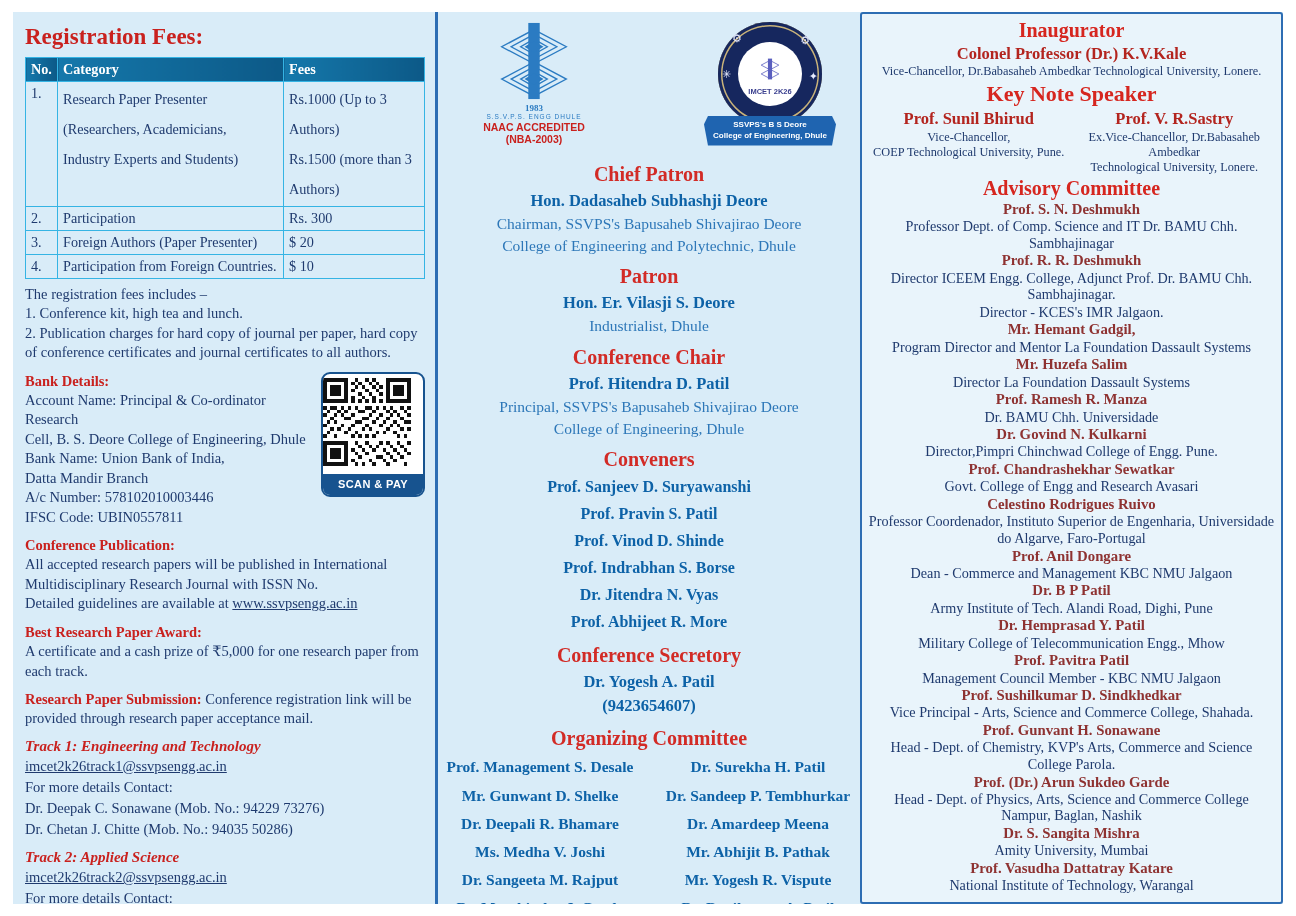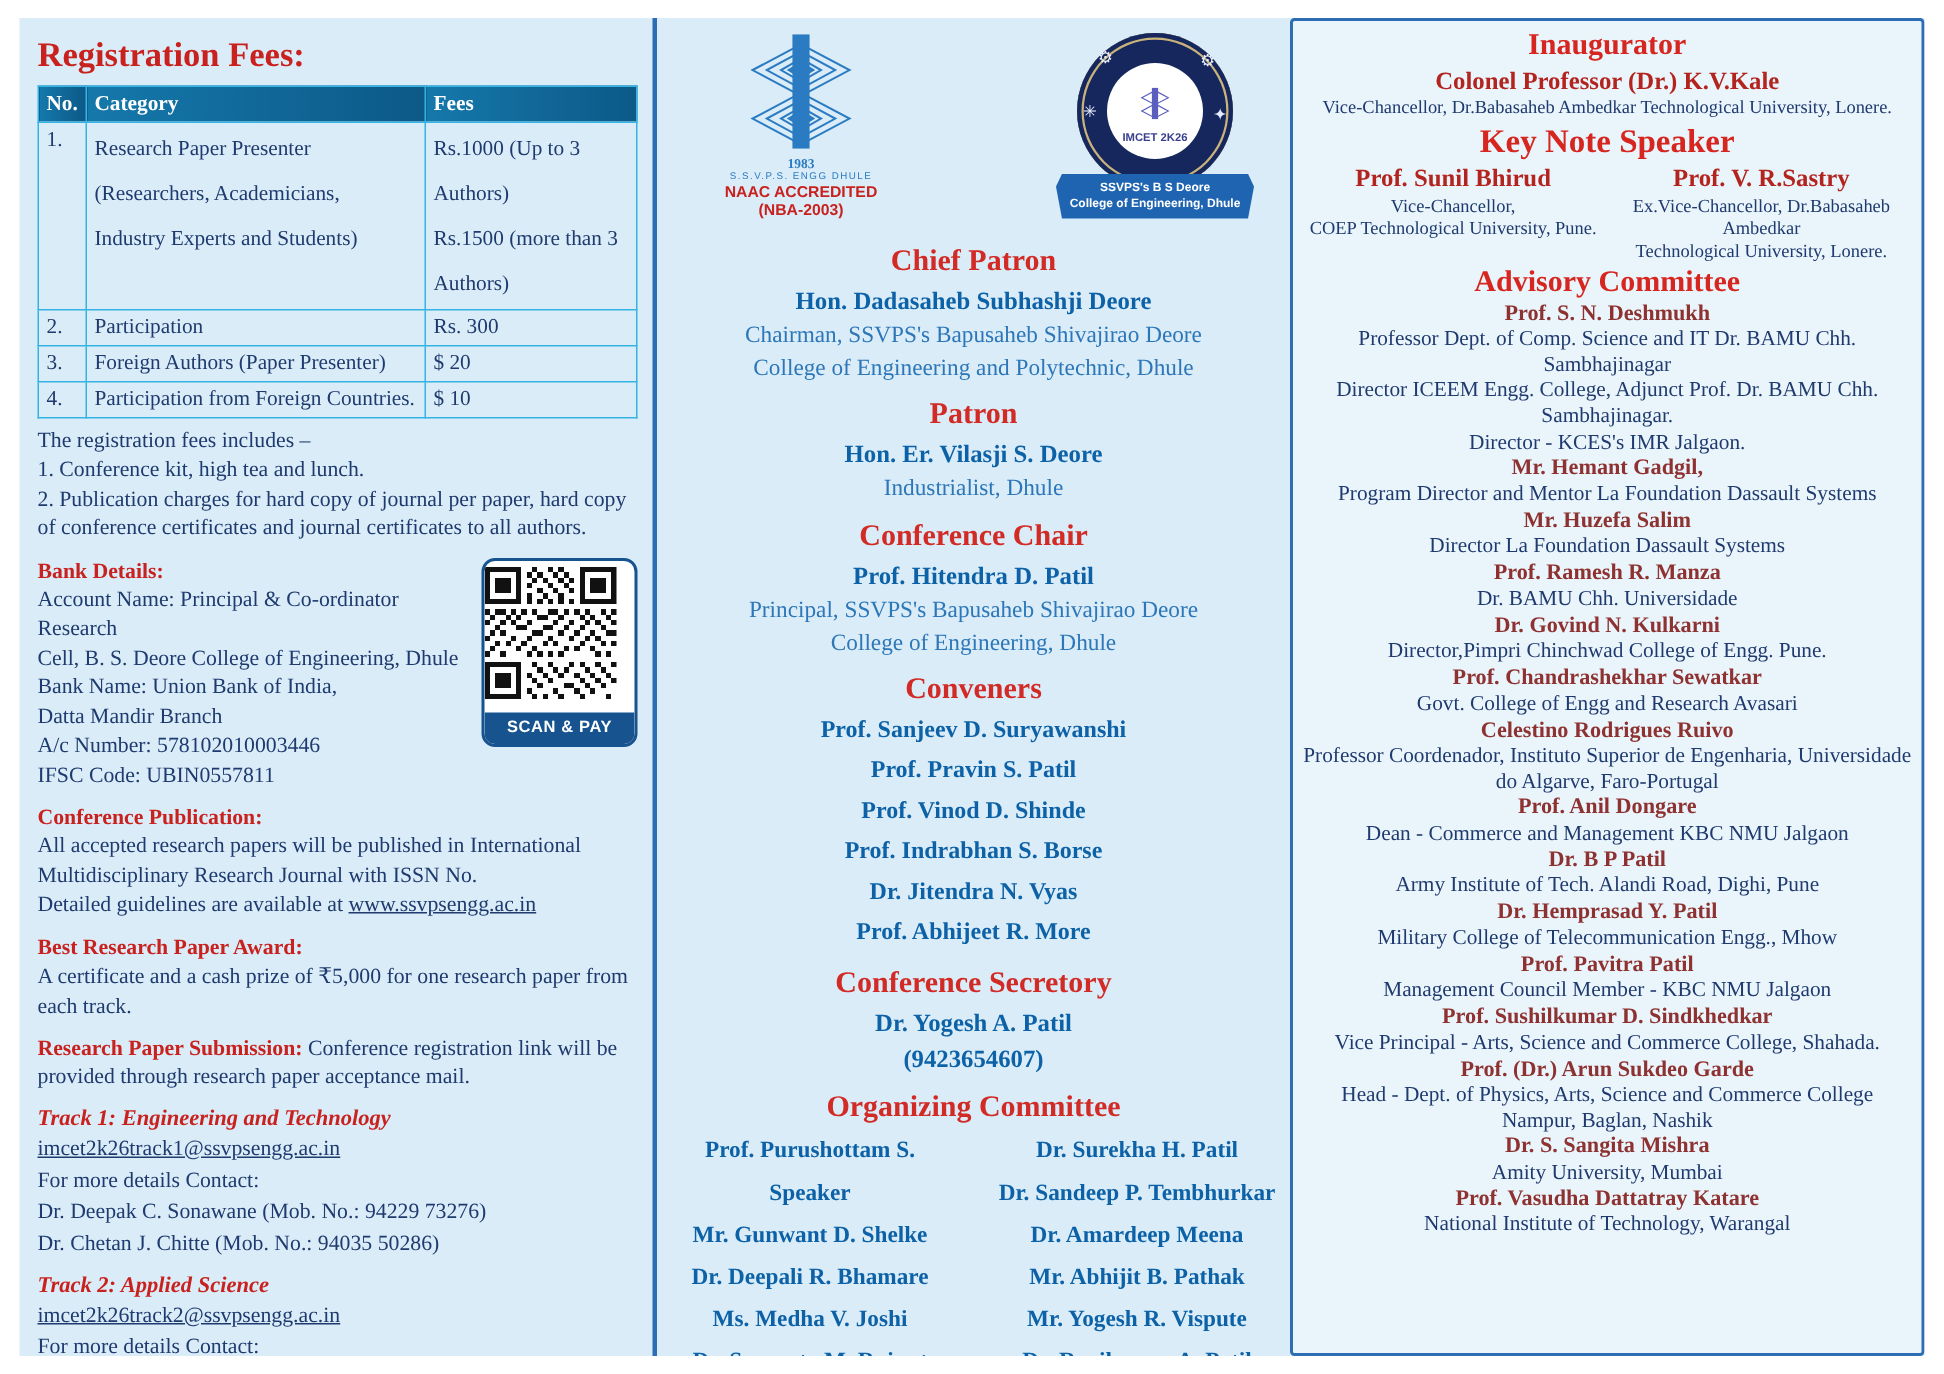--- a/index.html
+++ b/index.html
@@ -267,21 +267,21 @@
     <div>
       <div class="mid-heading">Conference Secretory</div>
       <div class="mid-name">Dr. Yogesh A. Patil</div>
       <div class="mid-name">(9423654607)</div>
     </div>
 
     <div>
       <div class="mid-heading">Organizing Committee</div>
       <div class="org-grid">
         <div class="org-col">
-          <div class="org-name">Prof. Purushottam S. Speaker</div>
+          <div class="org-name">Prof. Management S. Desale</div>
           <div class="org-name">Mr. Gunwant D. Shelke</div>
           <div class="org-name">Dr. Deepali R. Bhamare</div>
           <div class="org-name">Ms. Medha V. Joshi</div>
           <div class="org-name">Dr. Sangeeta M. Rajput</div>
           <div class="org-name">Dr. Macchindra J. Garde</div>
 
         </div>
         <div class="org-col">
           <div class="org-name">Dr. Surekha H. Patil</div>
           <div class="org-name">Dr. Sandeep P. Tembhurkar</div>
@@ -318,20 +318,21 @@
       </div>
     </div>
 
     <div>
       <div class="rt-heading">Advisory Committee</div>
       <div class="adv-item">
             <div class="adv-name">Prof. S. N. Deshmukh</div>
             <div class="adv-affil">Professor Dept. of Comp. Science and IT  Dr. BAMU Chh. Sambhajinagar</div>
           </div>
       <div class="adv-item">
+            <div class="adv-name">Prof. R. R. Deshmukh</div>
             <div class="adv-affil">Director ICEEM Engg. College, Adjunct Prof. Dr. BAMU Chh. Sambhajinagar.</div>
           </div>
       <div class="adv-item">
             <div class="adv-affil">Director - KCES's IMR Jalgaon.</div>
           </div>
       <div class="adv-item">
             <div class="adv-name">Mr. Hemant Gadgil,</div>
             <div class="adv-affil">Program Director and Mentor La Foundation Dassault Systems</div>
           </div>
       <div class="adv-item">
@@ -368,20 +369,24 @@
           </div>
       <div class="adv-item">
             <div class="adv-name">Prof. Pavitra Patil</div>
             <div class="adv-affil">Management Council Member - KBC NMU Jalgaon</div>
           </div>
       <div class="adv-item">
             <div class="adv-name">Prof. Sushilkumar D. Sindkhedkar</div>
             <div class="adv-affil">Vice Principal - Arts, Science and Commerce College, Shahada.</div>
           </div>
       <div class="adv-item">
+            <div class="adv-name">Prof. Gunvant H. Sonawane</div>
+            <div class="adv-affil">Head - Dept. of Chemistry, KVP's Arts, Commerce and Science College Parola.</div>
+          </div>
+      <div class="adv-item">
             <div class="adv-name">Prof. (Dr.) Arun Sukdeo Garde</div>
             <div class="adv-affil">Head - Dept. of  Physics, Arts, Science and Commerce College Nampur, Baglan, Nashik</div>
           </div>
       <div class="adv-item">
             <div class="adv-name">Dr. S. Sangita Mishra</div>
             <div class="adv-affil">Amity University, Mumbai</div>
           </div>
       <div class="adv-item">
             <div class="adv-name">Prof. Vasudha Dattatray Katare</div>
             <div class="adv-affil">National Institute of Technology, Warangal</div>

